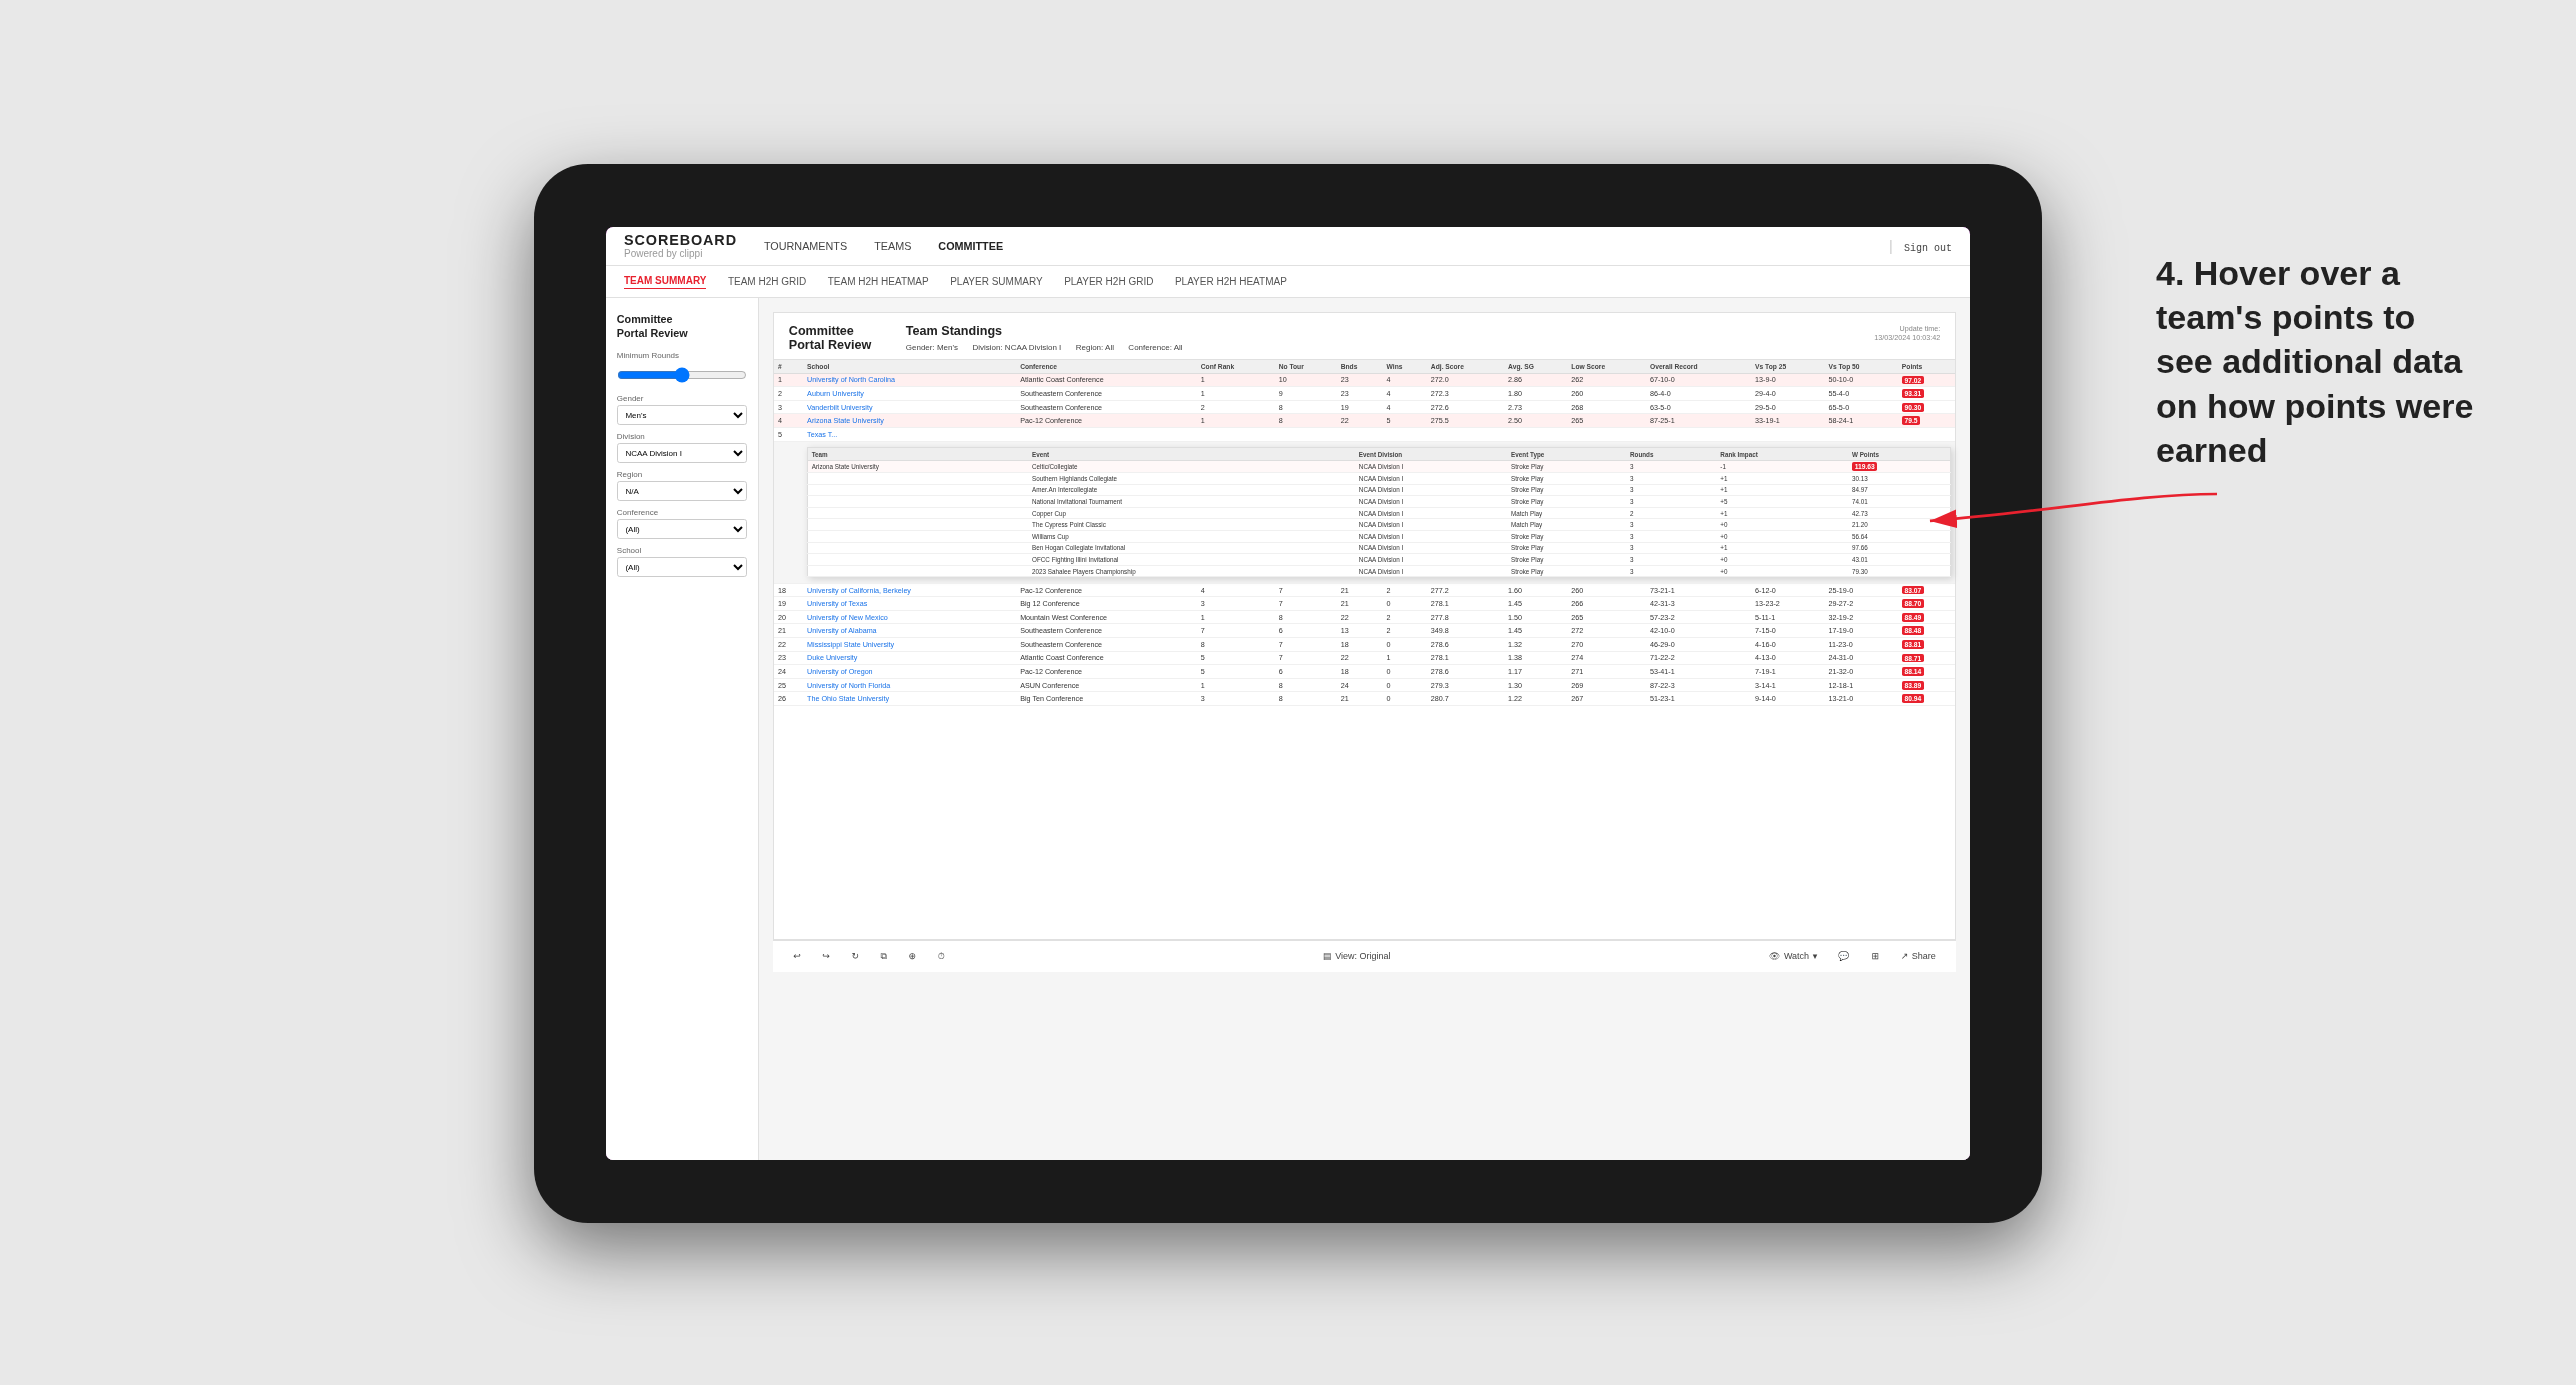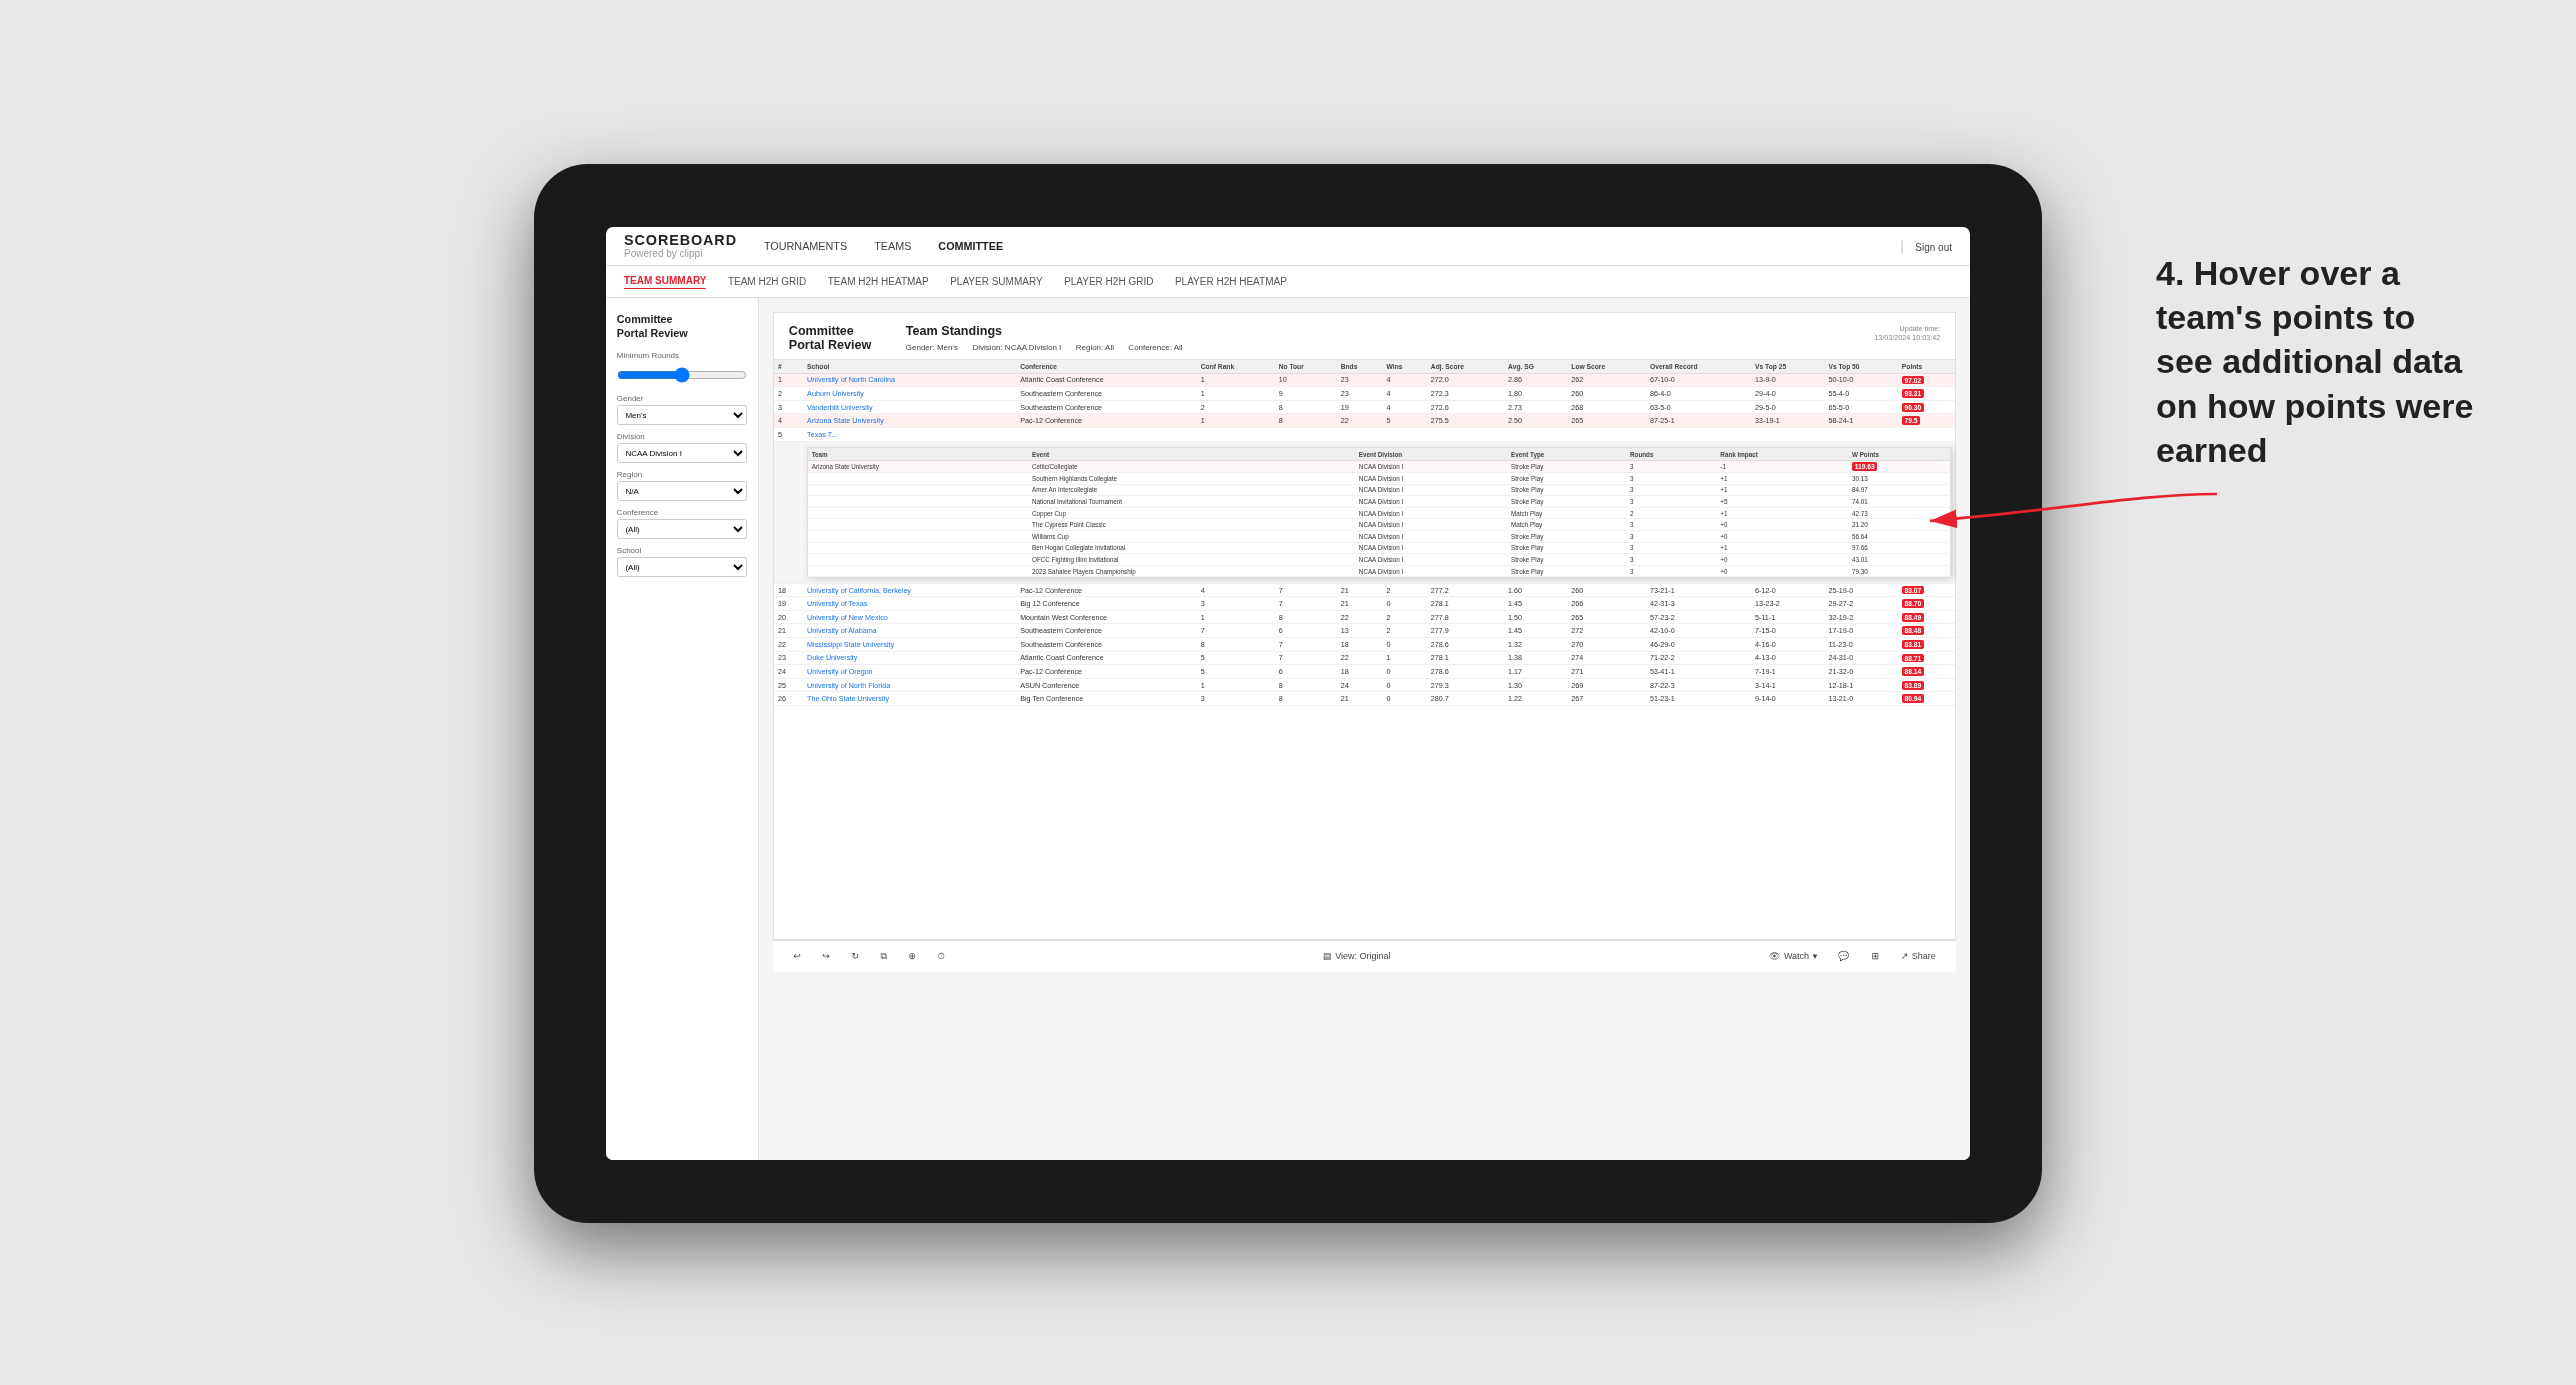--- a/index.html
+++ b/index.html
@@ -90,20 +90,21 @@
 
     .nav-item.active {
       color: #222;
       font-weight: bold;
     }
 
     .sign-out {
       font-size: 10px;
       color: #444;
       cursor: pointer;
+      font-family: Liberation Mono, monospace;
     }
 
     .sign-out-sep {
       color: #ccc;
       margin-right: 7.2px;
     }
 
     
     .sub-nav {
       display: flex;
@@ -709,21 +710,21 @@
     <td><span class="mini-red">88.49</span></td>
   </tr>
                   <tr>
     <td>21</td>
     <td><span class="school-link">University of Alabama</span></td>
     <td>Southeastern Conference</td>
     <td>7</td>
     <td>6</td>
     <td>13</td>
     <td>2</td>
-    <td>277.9</td>
+    <td>349.8</td>
     <td>1.45</td>
     <td>272</td>
     <td>42-10-0</td>
     <td>7-15-0</td>
     <td>17-19-0</td>
     <td><span class="mini-red">88.48</span></td>
   </tr>
                   <tr>
     <td>22</td>
     <td><span class="school-link">Mississippi State University</span></td>

